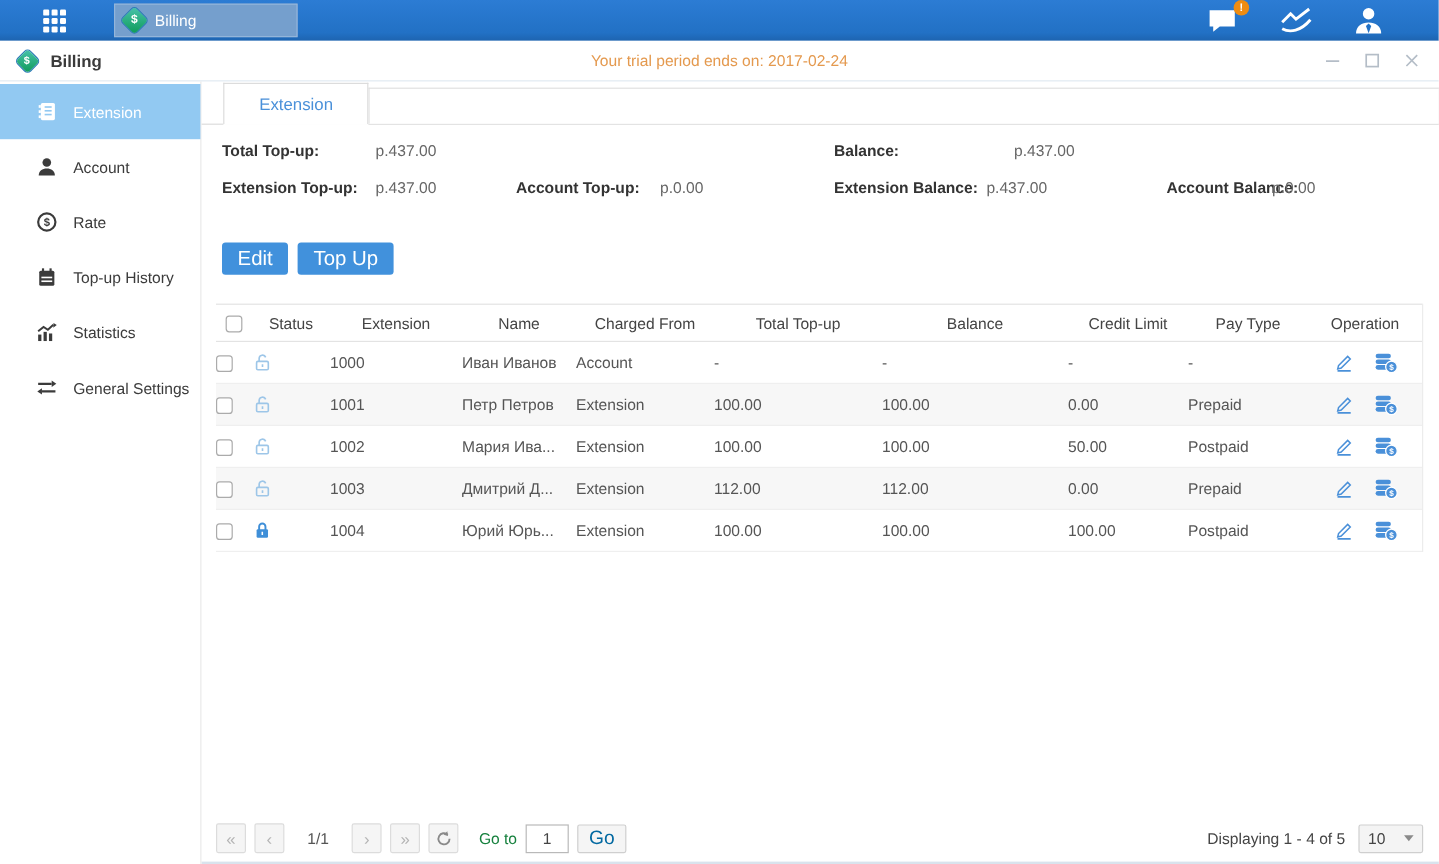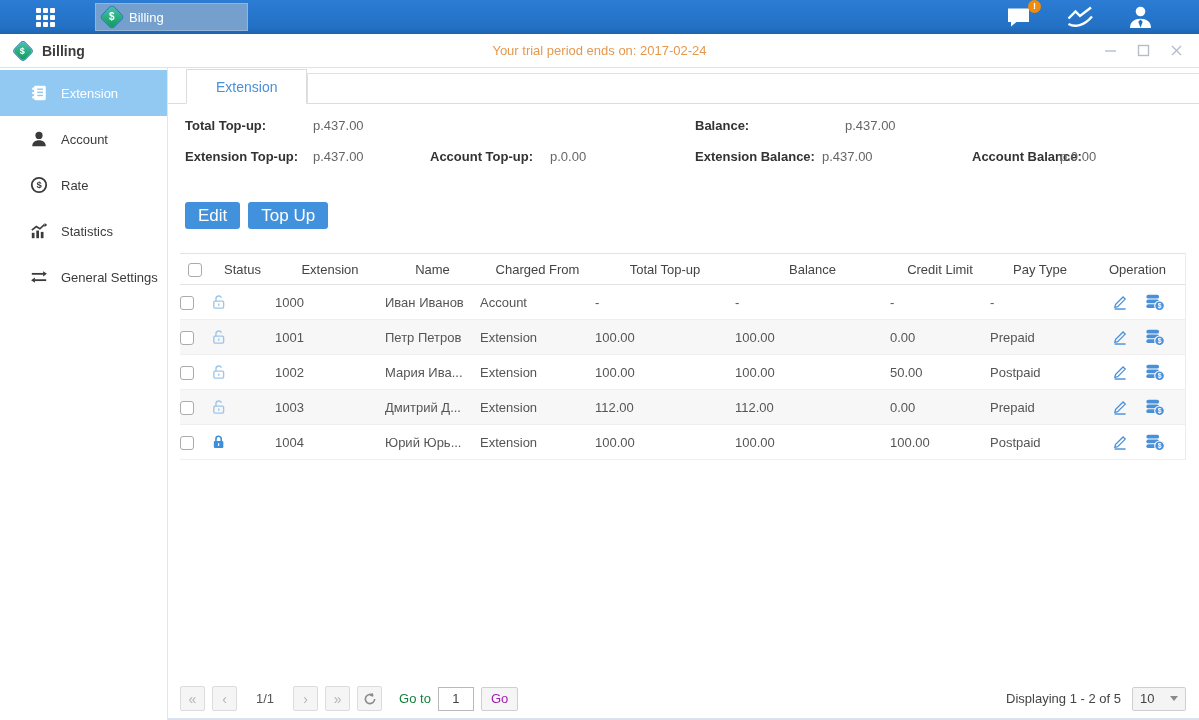--- a/index.html
+++ b/index.html
@@ -80,21 +80,21 @@
   
   .pagination{position:absolute;left:12px;right:14px;bottom:9px;display:flex;align-items:center;gap:7px}
   .pg-btn{width:25px;height:25px;background:#f5f5f5;border:1px solid #dcdcdc;border-radius:2px;
           display:flex;align-items:center;justify-content:center;color:#b4b4b4;font-size:14px;
           cursor:pointer;box-sizing:border-box;line-height:1}
   .pg-text{color:#555;margin:0 12px}
   .goto-label{margin-left:10px;color:#15803d}
   .goto-input{width:30px;height:20px;border:1px solid #b9b9b9;text-align:center;font-size:13px;
               font-family:inherit;color:#444}
   .go-btn{height:24px;padding:0 9px;background:#f5f5f5;border:1px solid #cfcfcf;border-radius:2px;
-          color:#a21caf;font-size:13px;cursor:pointer;font-family:inherit}
+          color:#0369a1;font-size:16px;cursor:pointer;font-family:inherit}
   .pg-right{margin-left:auto;display:flex;align-items:center;gap:11px}
   .displaying{color:#444}
   .psize{width:54px;height:24px;background:#f4f4f4;border:1px solid #cfcfcf;border-radius:2px;
          display:flex;align-items:center;justify-content:space-between;padding:0 7px;
          box-sizing:border-box;cursor:pointer;color:#444}
   .caret{width:0;height:0;border-left:4px solid transparent;border-right:4px solid transparent;
          border-top:5px solid #8a8a8a}
   .bottom-strip{position:absolute;bottom:0;left:0;width:100%;height:2px;background:#d9e3ed}
 </style>
 </head>
@@ -190,20 +190,33 @@
         <path d="M2.5 18 c0-4.2 3.4-6.5 7.5-6.5 s7.5 2.3 7.5 6.5 z" fill="currentColor"></path>
       </svg>
       <span>Account</span>
     </div>
     <div class="side-item">
       <svg width="18" height="18" viewBox="0 0 20 20">
         <circle cx="10" cy="10" r="8" fill="none" stroke="currentColor" stroke-width="2"></circle>
         <text x="10" y="13.8" text-anchor="middle" font-size="10.5" font-weight="bold" fill="currentColor">$</text>
       </svg>
       <span>Rate</span>
+    </div>
+    <div class="side-item">
+      <svg width="18" height="18" viewBox="0 0 20 20">
+        <mask id="mk-hist">
+            <rect width="20" height="20" fill="#fff"></rect>
+          <rect x="5" y="9.5" width="10" height="1.5" fill="#000"></rect>
+          <rect x="5" y="13" width="10" height="1.5" fill="#000"></rect>
+          </mask>
+        <rect x="3" y="4" width="14" height="14" rx="1.5" fill="currentColor" mask="url(#mk-hist)"></rect>
+        <rect x="5.5" y="1.8" width="2" height="4" fill="currentColor"></rect>
+        <rect x="12.5" y="1.8" width="2" height="4" fill="currentColor"></rect>
+      </svg>
+      <span>Top-up History</span>
     </div>
     <div class="side-item">
       <svg width="18" height="18" viewBox="0 0 20 20">
         <rect x="2" y="12" width="3" height="6" fill="currentColor"></rect>
         <rect x="7" y="9.5" width="3" height="8.5" fill="currentColor"></rect>
         <rect x="12" y="11" width="3" height="7" fill="currentColor"></rect>
         <path d="M2 9 L7 5 L11 7.5 L16 3" stroke="currentColor" stroke-width="1.8" fill="none"></path>
         <polygon points="16.2,1.2 19.2,3.2 16,5.6" fill="currentColor"></polygon>
       </svg>
       <span>Statistics</span>
@@ -469,21 +482,21 @@
       <div class="pg-btn">
         <svg width="14" height="14" viewBox="0 0 16 16" fill="none">
           <path d="M13.3 8 a5.3 5.3 0 1 1 -1.7 -3.9" stroke="#8a8a8a" stroke-width="1.8"></path>
           <polygon points="11.2,0.8 11.8,5.4 7.6,4.2" fill="#8a8a8a"></polygon>
         </svg>
       </div>
       <span class="goto-label">Go to</span>
       <input class="goto-input" value="1" style="">
       <button class="go-btn">Go</button>
       <div class="pg-right">
-        <span class="displaying">Displaying 1 - 2 of 5</span>
+        <span class="displaying">Displaying 1 - 4 of 5</span>
         <div class="psize">
           <span>10</span>
           <span class="caret"></span>
         </div>
       </div>
     </div>
 
     <div class="bottom-strip"></div>
   </div>
 </div>

